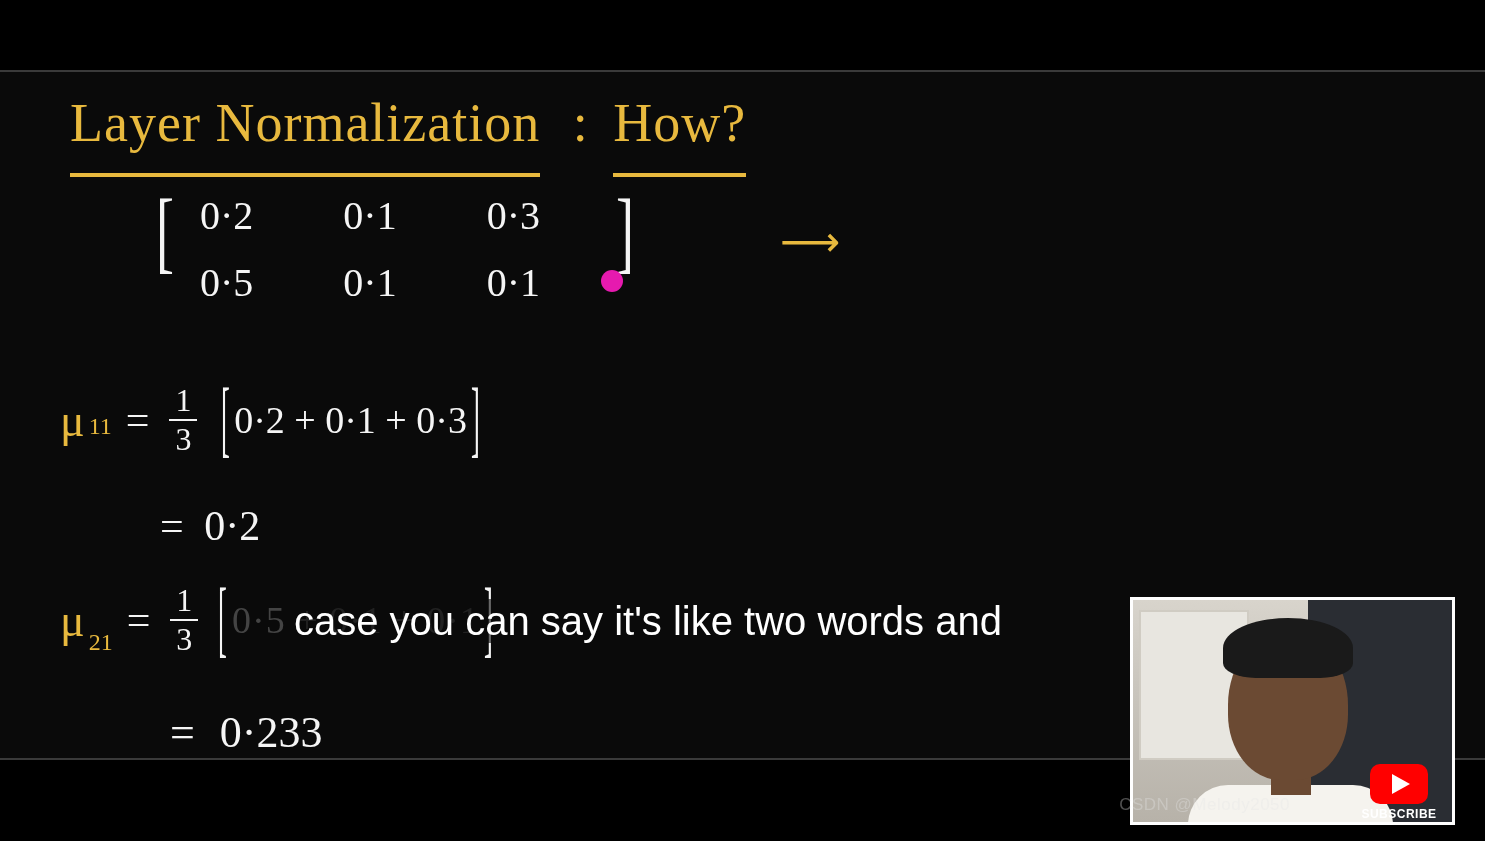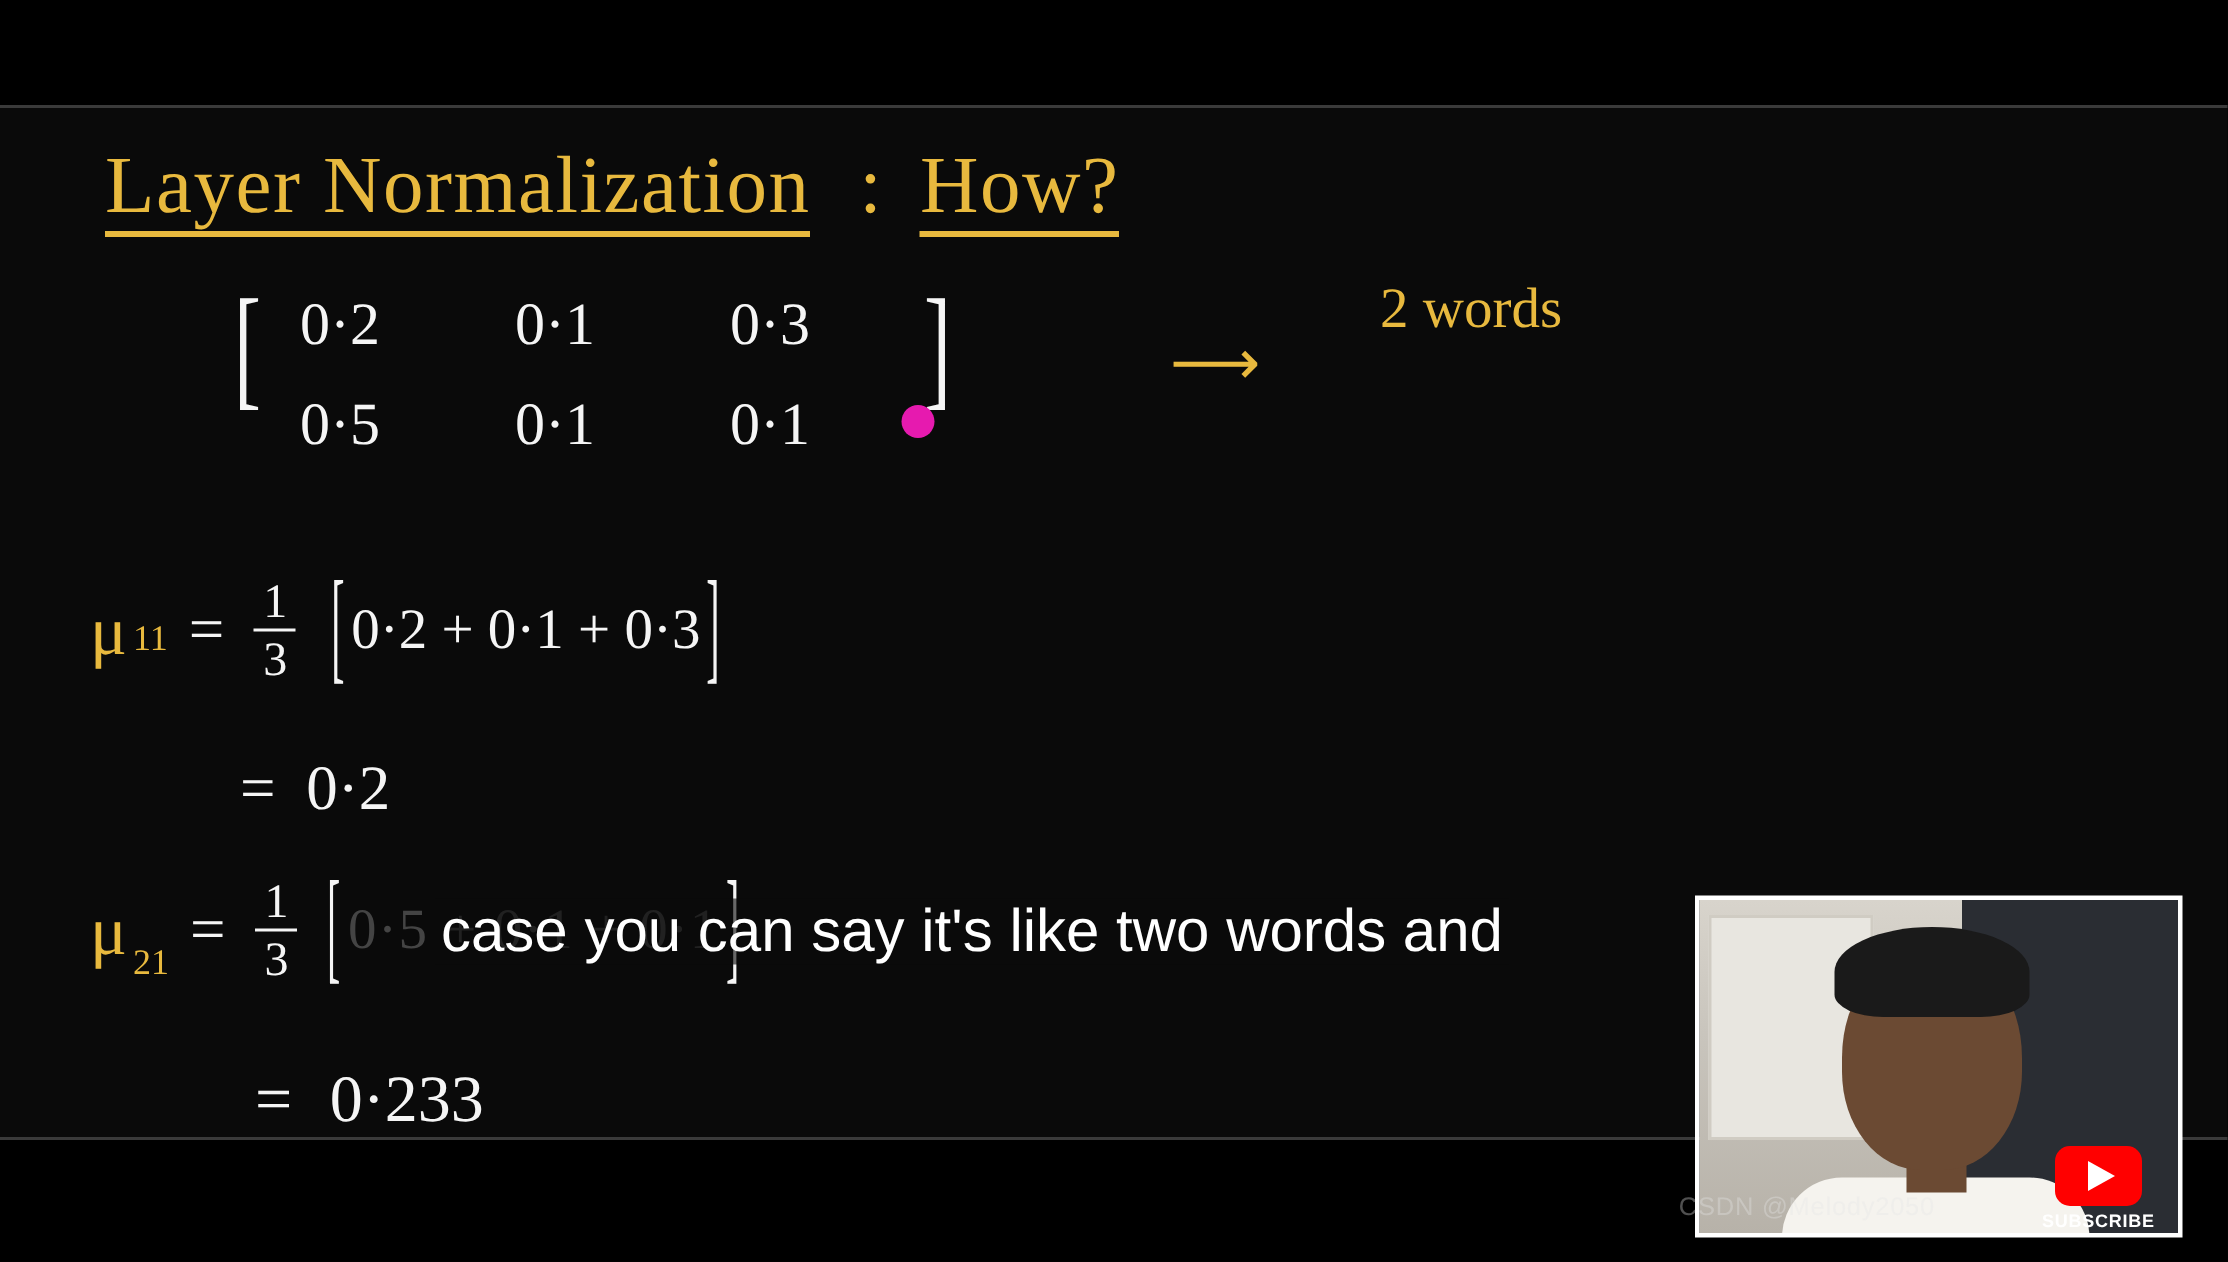--- a/index.html
+++ b/index.html
@@ -1,21 +1,21 @@
 <!DOCTYPE html>
 <html><head>
 <meta charset="utf-8">
 <style>
   * { margin: 0; padding: 0; box-sizing: border-box; }
   html, body { width: 1485px; height: 841px; background: #000; overflow: hidden; font-family: "Comic Sans MS", "Segoe Script", cursive; }
   .frame { position: absolute; left: 0; top: 70px; width: 1485px; height: 690px; border-top: 2px solid #3a3a3a; border-bottom: 2px solid #3a3a3a; background: #0a0a0a; }
   .hand { font-family: "Comic Sans MS", "Segoe Script", cursive; font-weight: 400; }
   .yellow { color: #e8b93e; }
   .title { position: absolute; left: 70px; top: 20px; font-size: 54px; letter-spacing: 1px; }
-  .title .part { display: inline-block; border-bottom: 4px solid #e8b93e; padding-bottom: 0; margin-right: 8px; }
+  .title .part { display: inline-block; border-bottom: 4px solid #e8b93e; padding-bottom: 19px; margin-right: 8px; }
   .title .colon { display: inline-block; padding: 0 10px; }
   .matrix { position: absolute; left: 170px; top: 120px; font-size: 40px; color: #f5f5f5; }
   .matrix .br { position: absolute; font-size: 90px; line-height: 1; font-weight: 100; font-family: serif; transform: scaleX(0.6); color:#f5f5f5;}
   .matrix .lb { left: -20px; top: -5px; }
   .matrix .rb { left: 440px; top: -5px; }
   .matrix-row { display: flex; gap: 90px; margin-bottom: 20px; margin-left: 30px;}
   .cursor-dot { position: absolute; width: 22px; height: 22px; background: #e61aaf; border-radius: 50%; left: 601px; top: 198px; }
   .arrow { position: absolute; left: 780px; top: 145px; color: #e8b93e; font-size: 42px; }
   .side-note { position: absolute; left: 920px; top: 110px; font-size: 38px; color: #e8b93e; line-height: 1.3; }
   .eq1 { position: absolute; left: 60px; top: 310px; font-size: 42px; color: #f5f5f5; display: flex; align-items: center; }
@@ -72,21 +72,20 @@
       <span>0·1</span>
     </div>
     <span class="br rb">]</span>
   </div>
 
   <div class="cursor-dot"></div>
 
   <div class="arrow hand">⟶</div>
 
   <div class="side-note hand">
-    <div>2 words</div>
   </div>
 
   <div class="eq1 hand">
     <span class="mu">μ</span>
       <span class="sub">11</span>
     <span style="margin:0 10px 0 14px;">=</span>
     <span class="frac">
       <span class="top">1</span>
       <span>3</span>
     </span>

